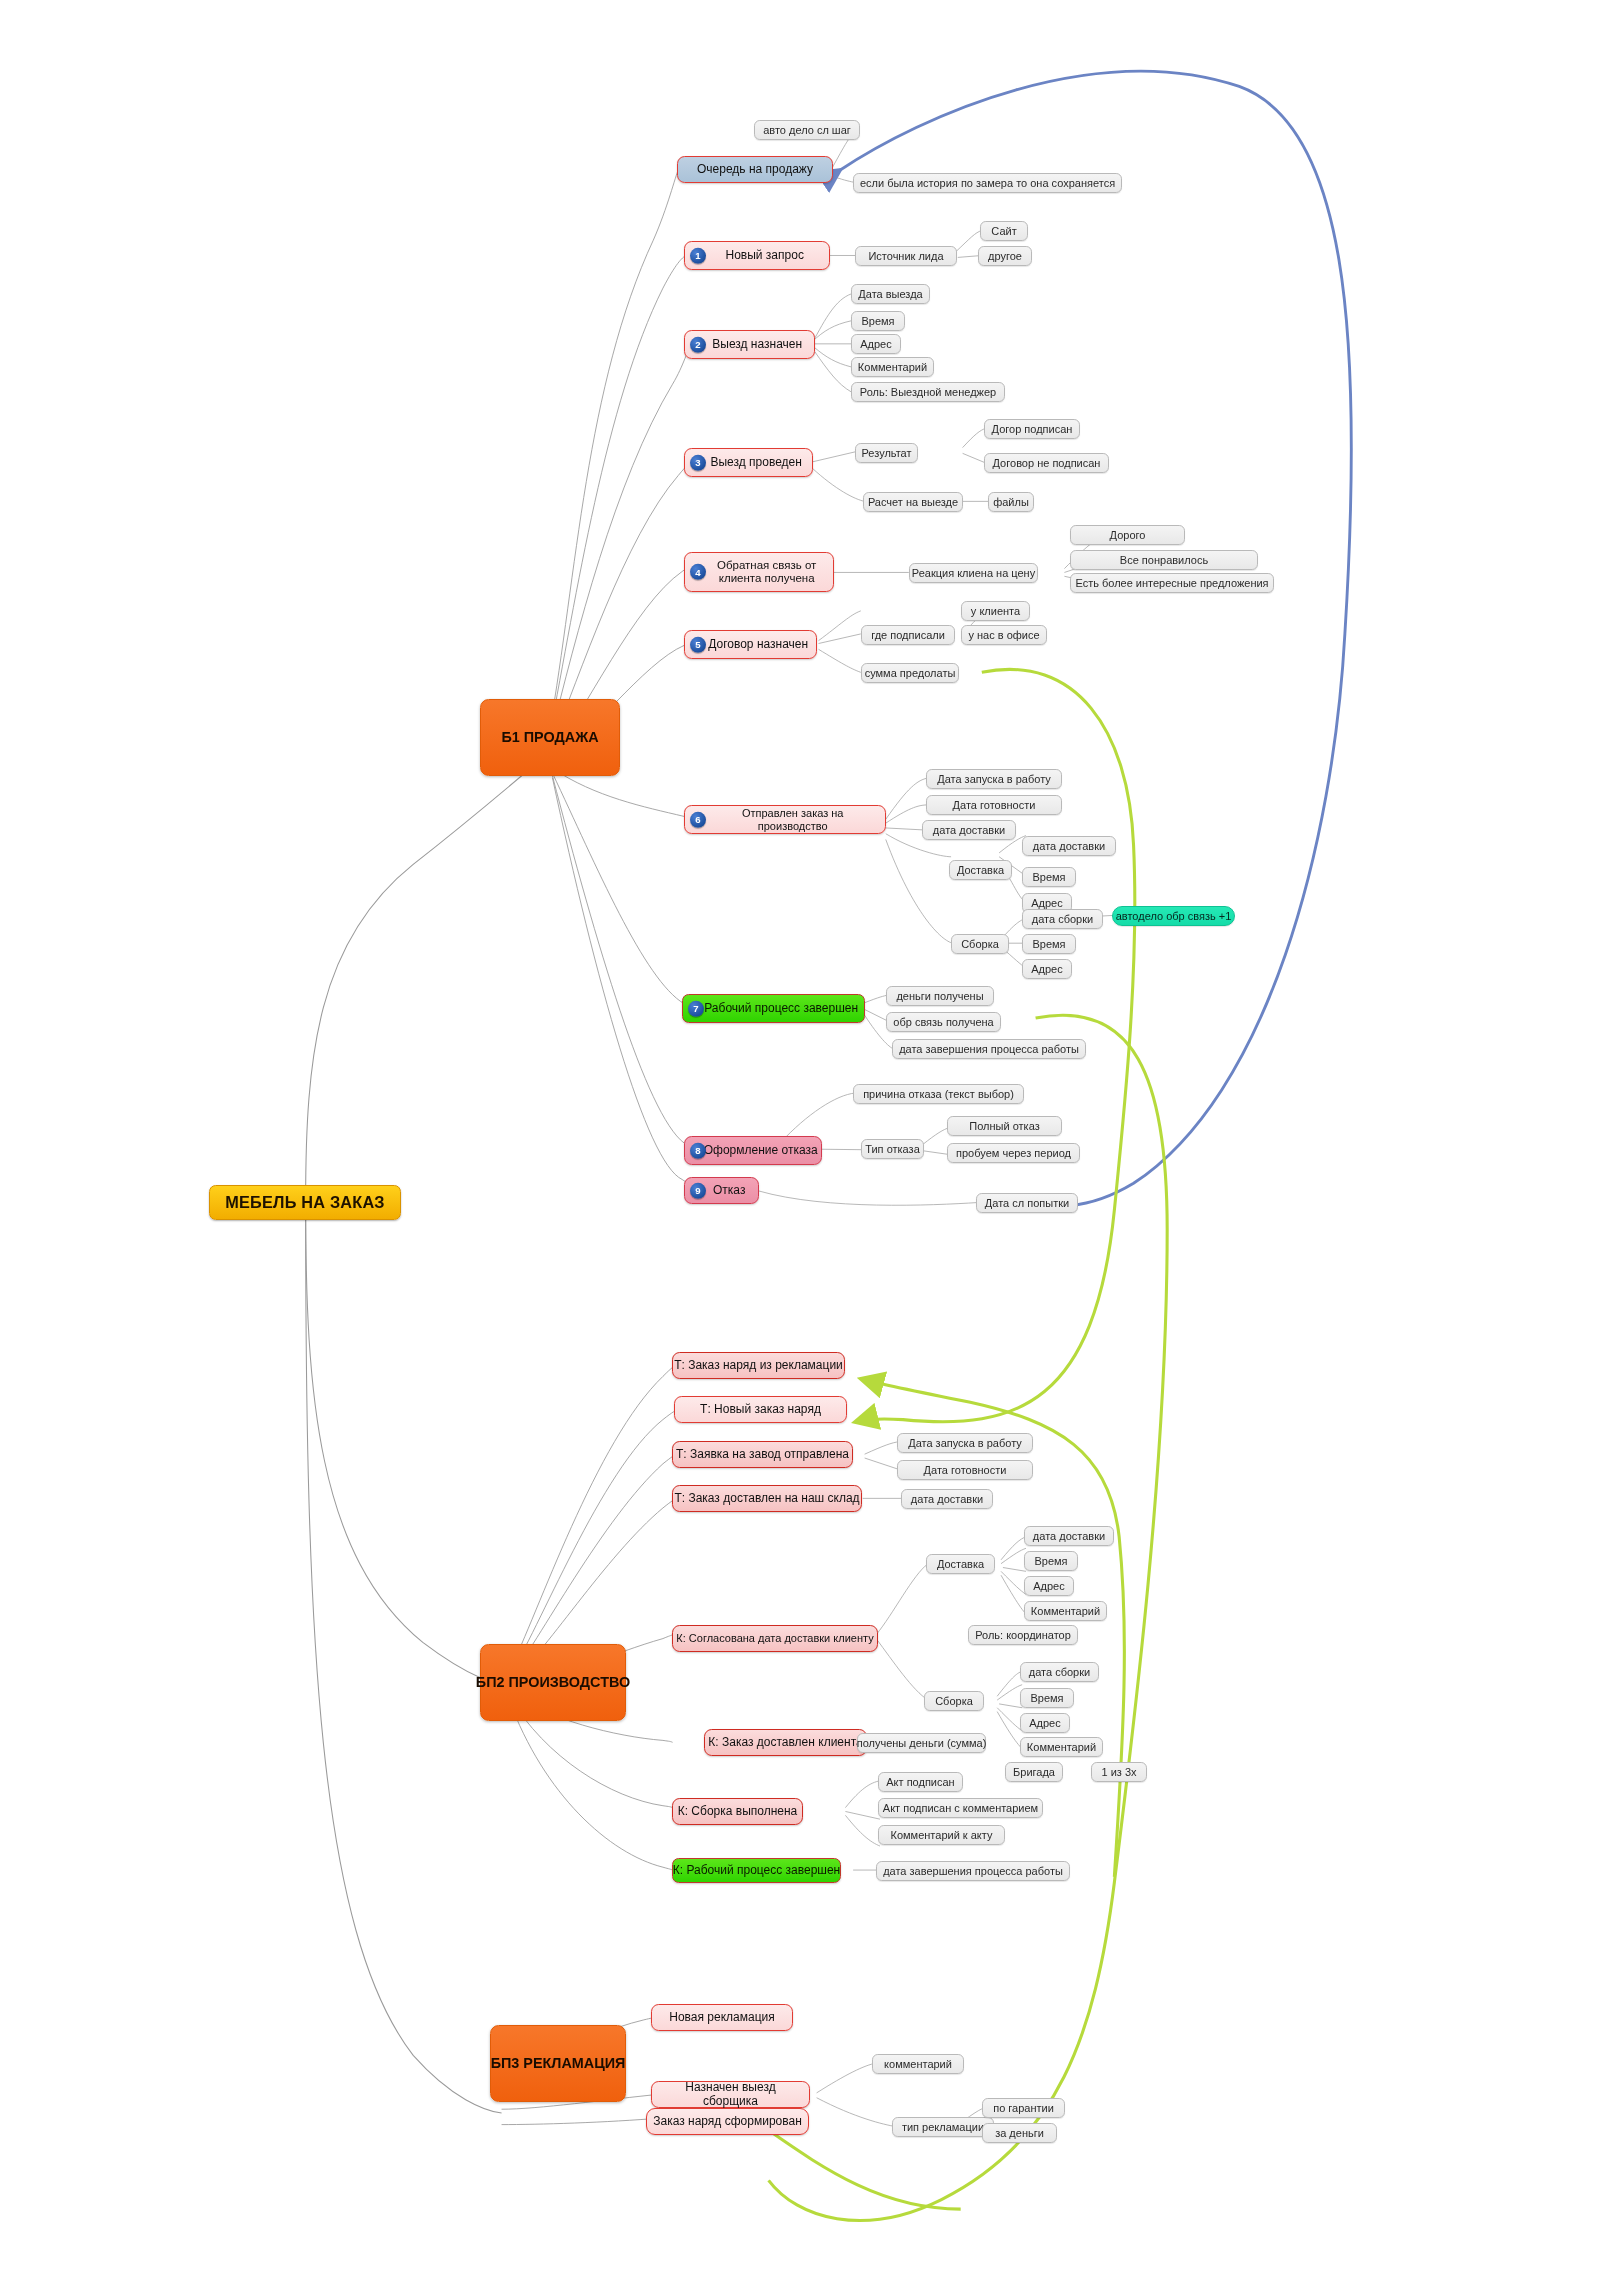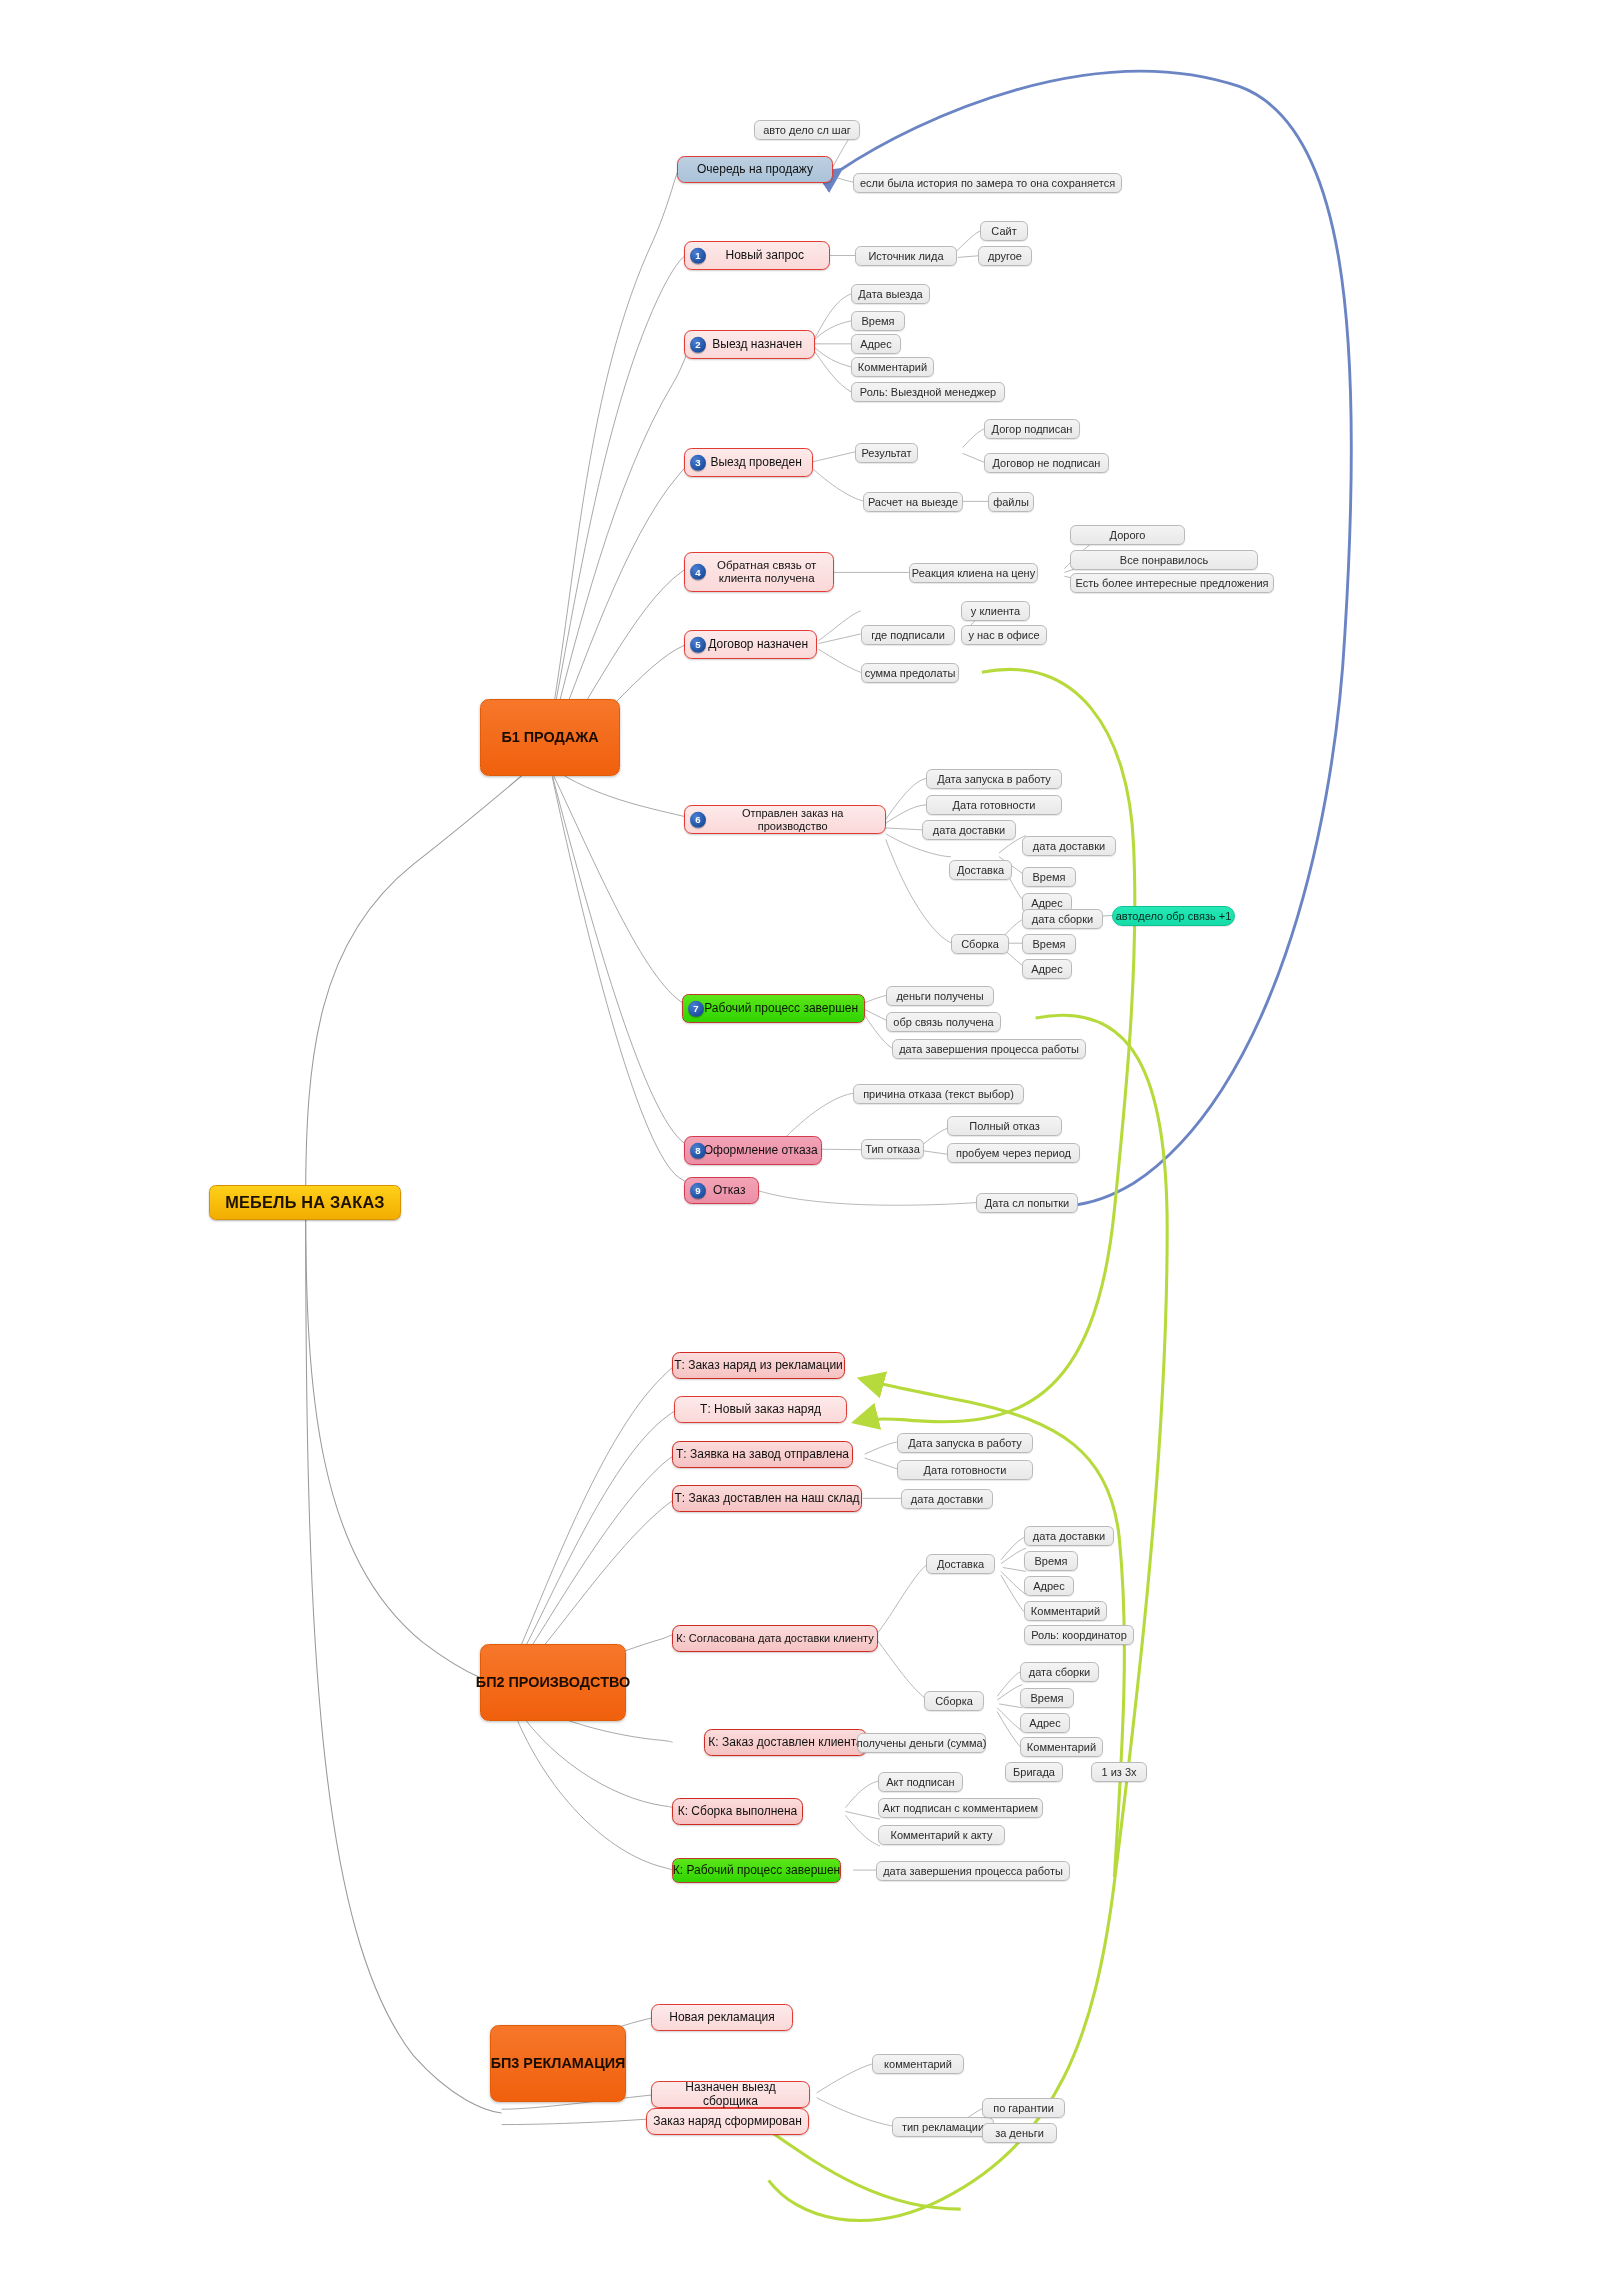--- a/index.html
+++ b/index.html
@@ -514,21 +514,21 @@
   </div>
   <div class="node n-attr" style="left:1024px; top:1551px; width:54px; height:20px;">
     <span class="lbl">Время</span>
   </div>
   <div class="node n-attr" style="left:1024px; top:1576px; width:50px; height:20px;">
     <span class="lbl">Адрес</span>
   </div>
   <div class="node n-attr" style="left:1024px; top:1601px; width:83px; height:20px;">
     <span class="lbl">Комментарий</span>
   </div>
-  <div class="node n-attr" style="left:1024px; top:1625px; width:110px; height:20px;">
+  <div class="node n-attr" style="left:968px; top:1625px; width:110px; height:20px;">
     <span class="lbl">Роль: координатор</span>
   </div>
   <div class="node n-attr" style="left:924px; top:1691px; width:60px; height:20px;">
     <span class="lbl">Сборка</span>
   </div>
   <div class="node n-attr" style="left:1020px; top:1662px; width:79px; height:20px;">
     <span class="lbl">дата сборки</span>
   </div>
   <div class="node n-attr" style="left:1020px; top:1688px; width:54px; height:20px;">
     <span class="lbl">Время</span>

